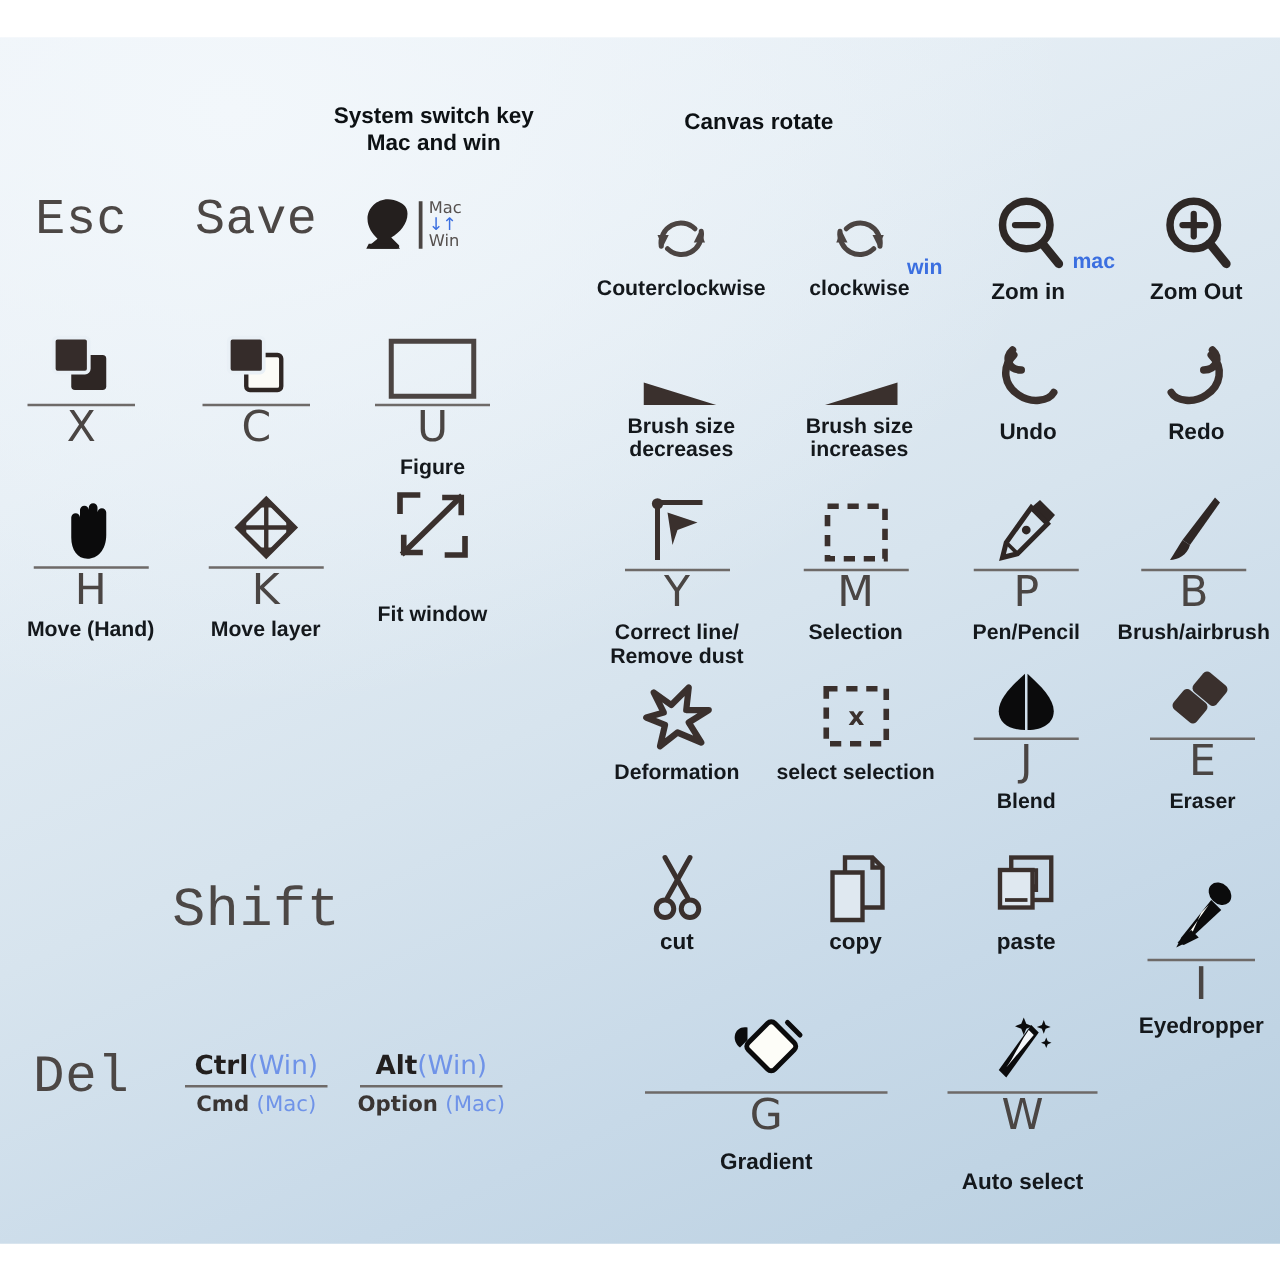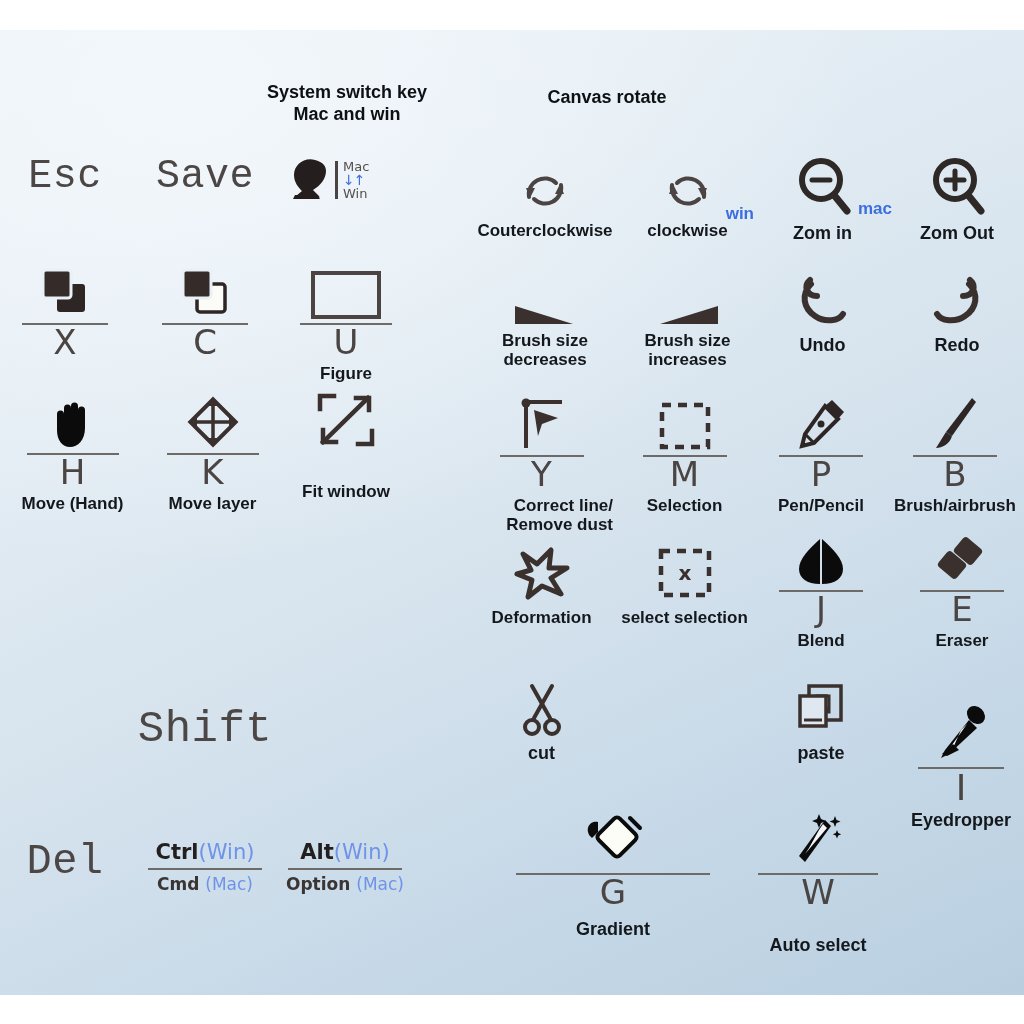--- a/index.html
+++ b/index.html
@@ -271,21 +271,21 @@
     <div class="iconbox" style="height:58px;">
       <svg width="56" height="56" viewBox="0 0 56 56">
         <line x1="12" y1="6" x2="48" y2="6" stroke="#3a302d" stroke-width="4"></line>
         <line x1="12" y1="4" x2="12" y2="52" stroke="#3a302d" stroke-width="4"></line>
         <circle cx="12" cy="7" r="4.5" fill="#3a302d"></circle>
         <path d="M20 14 L44 22 L28 28 L24 40 Z" fill="#3a302d"></path>
       </svg>
     </div>
     <div class="rule" style="width:84px;"></div>
     <div class="keyletter">Y</div>
-    <div class="caption" style="white-space:pre-line;text-align:right;">Correct line/
+    <div class="caption" style="white-space:pre-line;">Correct line/
 Remove dust</div>
   </div>
 
   <div class="cell" style="left:613px;top:364px;width:143px;">
     <div class="iconbox" style="height:58px;">
       <svg width="56" height="52" viewBox="0 0 56 52">
         <rect x="5" y="5" width="46" height="42" fill="none" stroke="#3a302d" stroke-width="4.5" stroke-dasharray="9 7"></rect>
       </svg>
     </div>
     <div class="rule" style="width:84px;"></div>
@@ -370,20 +370,30 @@
           <path d="M12 4 L30 36"></path>
           <path d="M32 4 L14 36"></path>
         </g>
         <circle cx="12" cy="45" r="7" fill="none" stroke="#3a302d" stroke-width="4"></circle>
         <circle cx="32" cy="45" r="7" fill="none" stroke="#3a302d" stroke-width="4"></circle>
       </svg>
     </div>
     <div class="caption lg">cut</div>
   </div>
 
+  <div class="cell" style="left:613px;top:648px;width:143px;">
+    <div class="iconbox" style="height:62px;">
+      <svg width="50" height="58" viewBox="0 0 50 58">
+        <path d="M16 4 L38 4 L46 12 L46 44 L16 44 Z" fill="none" stroke="#3a302d" stroke-width="3.5"></path>
+        <path d="M38 4 L38 12 L46 12" fill="none" stroke="#3a302d" stroke-width="3.5"></path>
+        <path d="M6 16 L30 16 L30 54 L6 54 Z" fill="#dfe8f0" stroke="#3a302d" stroke-width="3.5"></path>
+      </svg>
+    </div>
+    <div class="caption lg">copy</div>
+  </div>
 
   <div class="cell" style="left:756px;top:648px;width:130px;">
     <div class="iconbox" style="height:62px;">
       <svg width="52" height="58" viewBox="0 0 52 58">
         <rect x="14" y="4" width="32" height="34" fill="none" stroke="#3a302d" stroke-width="3.5"></rect>
         <path d="M22 14 L34 14 L34 30 L22 30 Z M22 30 L28 22 L34 30" fill="none" stroke="#3a302d" stroke-width="3"></path>
         <rect x="5" y="14" width="26" height="30" fill="#dfe8f0" stroke="#3a302d" stroke-width="3.5"></rect>
         <line x1="9" y1="38" x2="27" y2="38" stroke="#3a302d" stroke-width="3"></line>
       </svg>
     </div>

